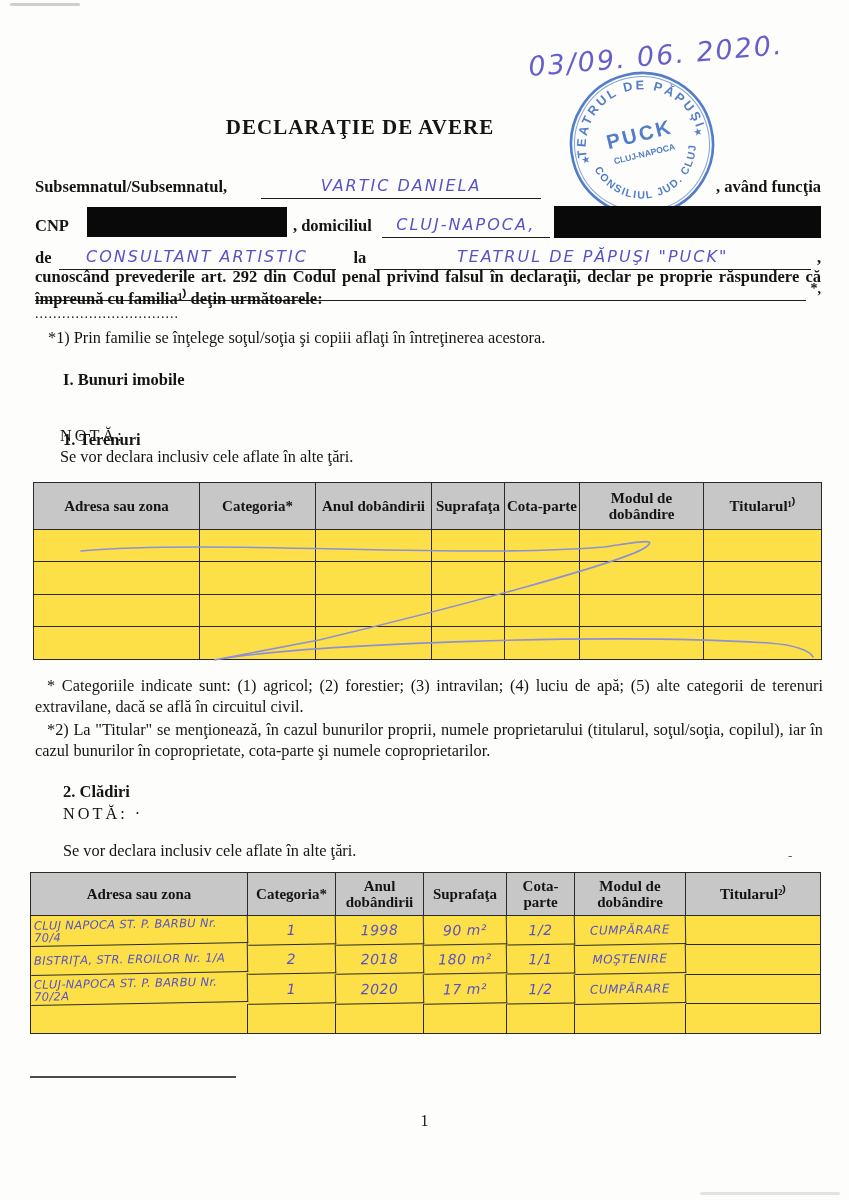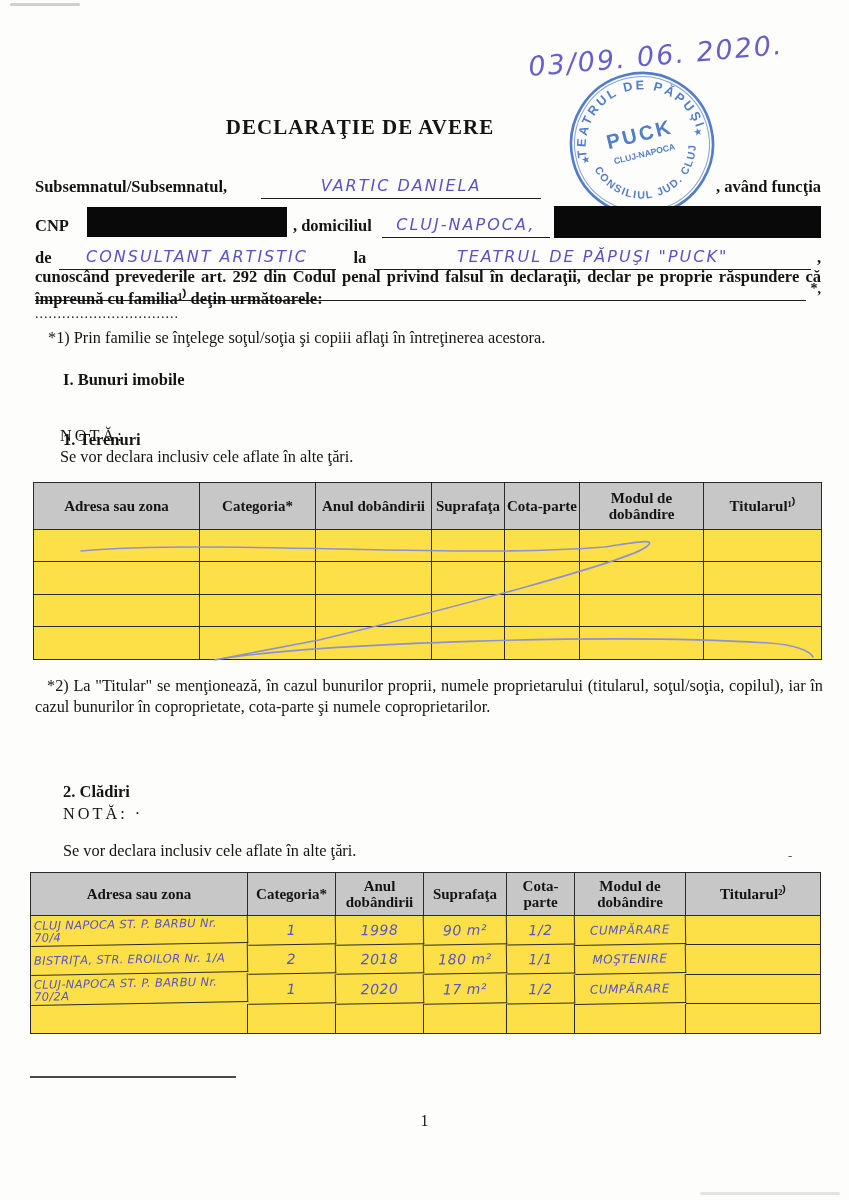--- a/index.html
+++ b/index.html
@@ -209,20 +209,21 @@
           <div class="tcell"></div>
           <div class="tcell"></div>
         </div>
     </div>
     <svg class="squiggle" width="788" height="178" viewBox="0 0 788 178">
       <path d="M 47 68 C 180 56, 430 76, 570 64 C 605 59, 624 55, 612 64 C 594 78, 420 125, 285 157 L 180 177 C 280 160, 580 150, 735 160 C 762 162, 776 168, 779 174" fill="none" stroke="#8d90d6" stroke-width="1.6" stroke-linecap="round"></path>
     </svg>
   </div>
 
   <div class="fnotes">
+    <p>* Categoriile indicate sunt: (1) agricol; (2) forestier; (3) intravilan; (4) luciu de apă; (5) alte categorii de terenuri extravilane, dacă se află în circuitul civil.</p>
     <p>*2) La "Titular" se menţionează, în cazul bunurilor proprii, numele proprietarului (titularul, soţul/soţia, copilul), iar în cazul bunurilor în coproprietate, cota-parte şi numele coproprietarilor.</p>
   </div>
 
   <div class="h-sec" style="left:63px;top:782px;">2. Clădiri</div>
   <div class="nota" style="left:63px;top:804px;">NOTĂ: ·</div>
   <div class="nota-txt" style="left:63px;top:841px;">Se vor declara inclusiv cele aflate în alte ţări.</div>
   <div class="dash-artifact" style="left:788px;top:848px;">-</div>
 
   <div class="tbl t2" style="left:30px;top:872px;width:790px;">
     <div class="trow thead">

